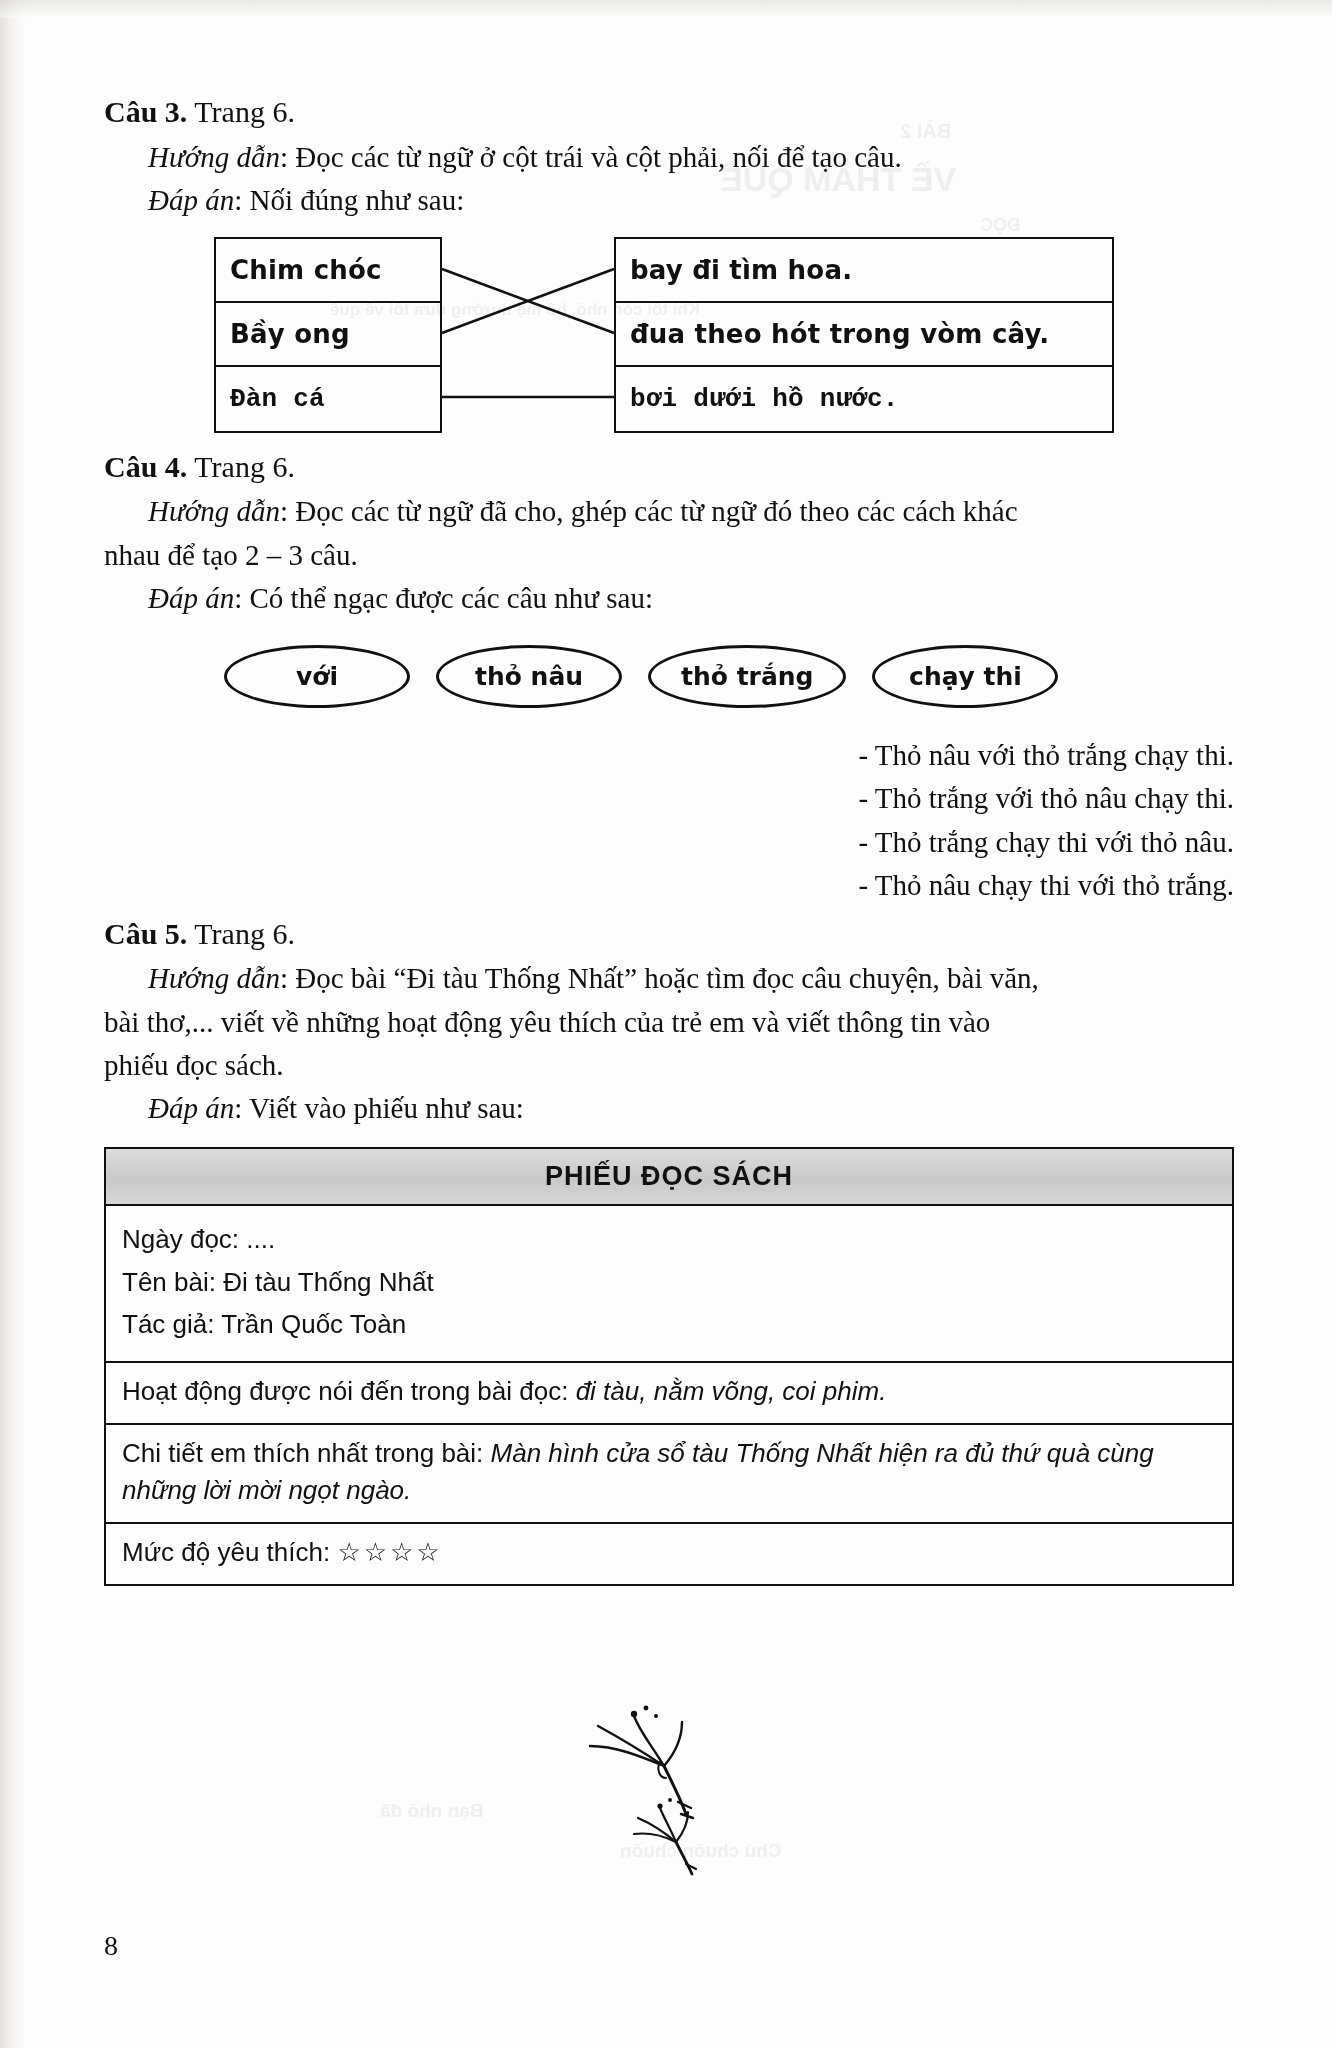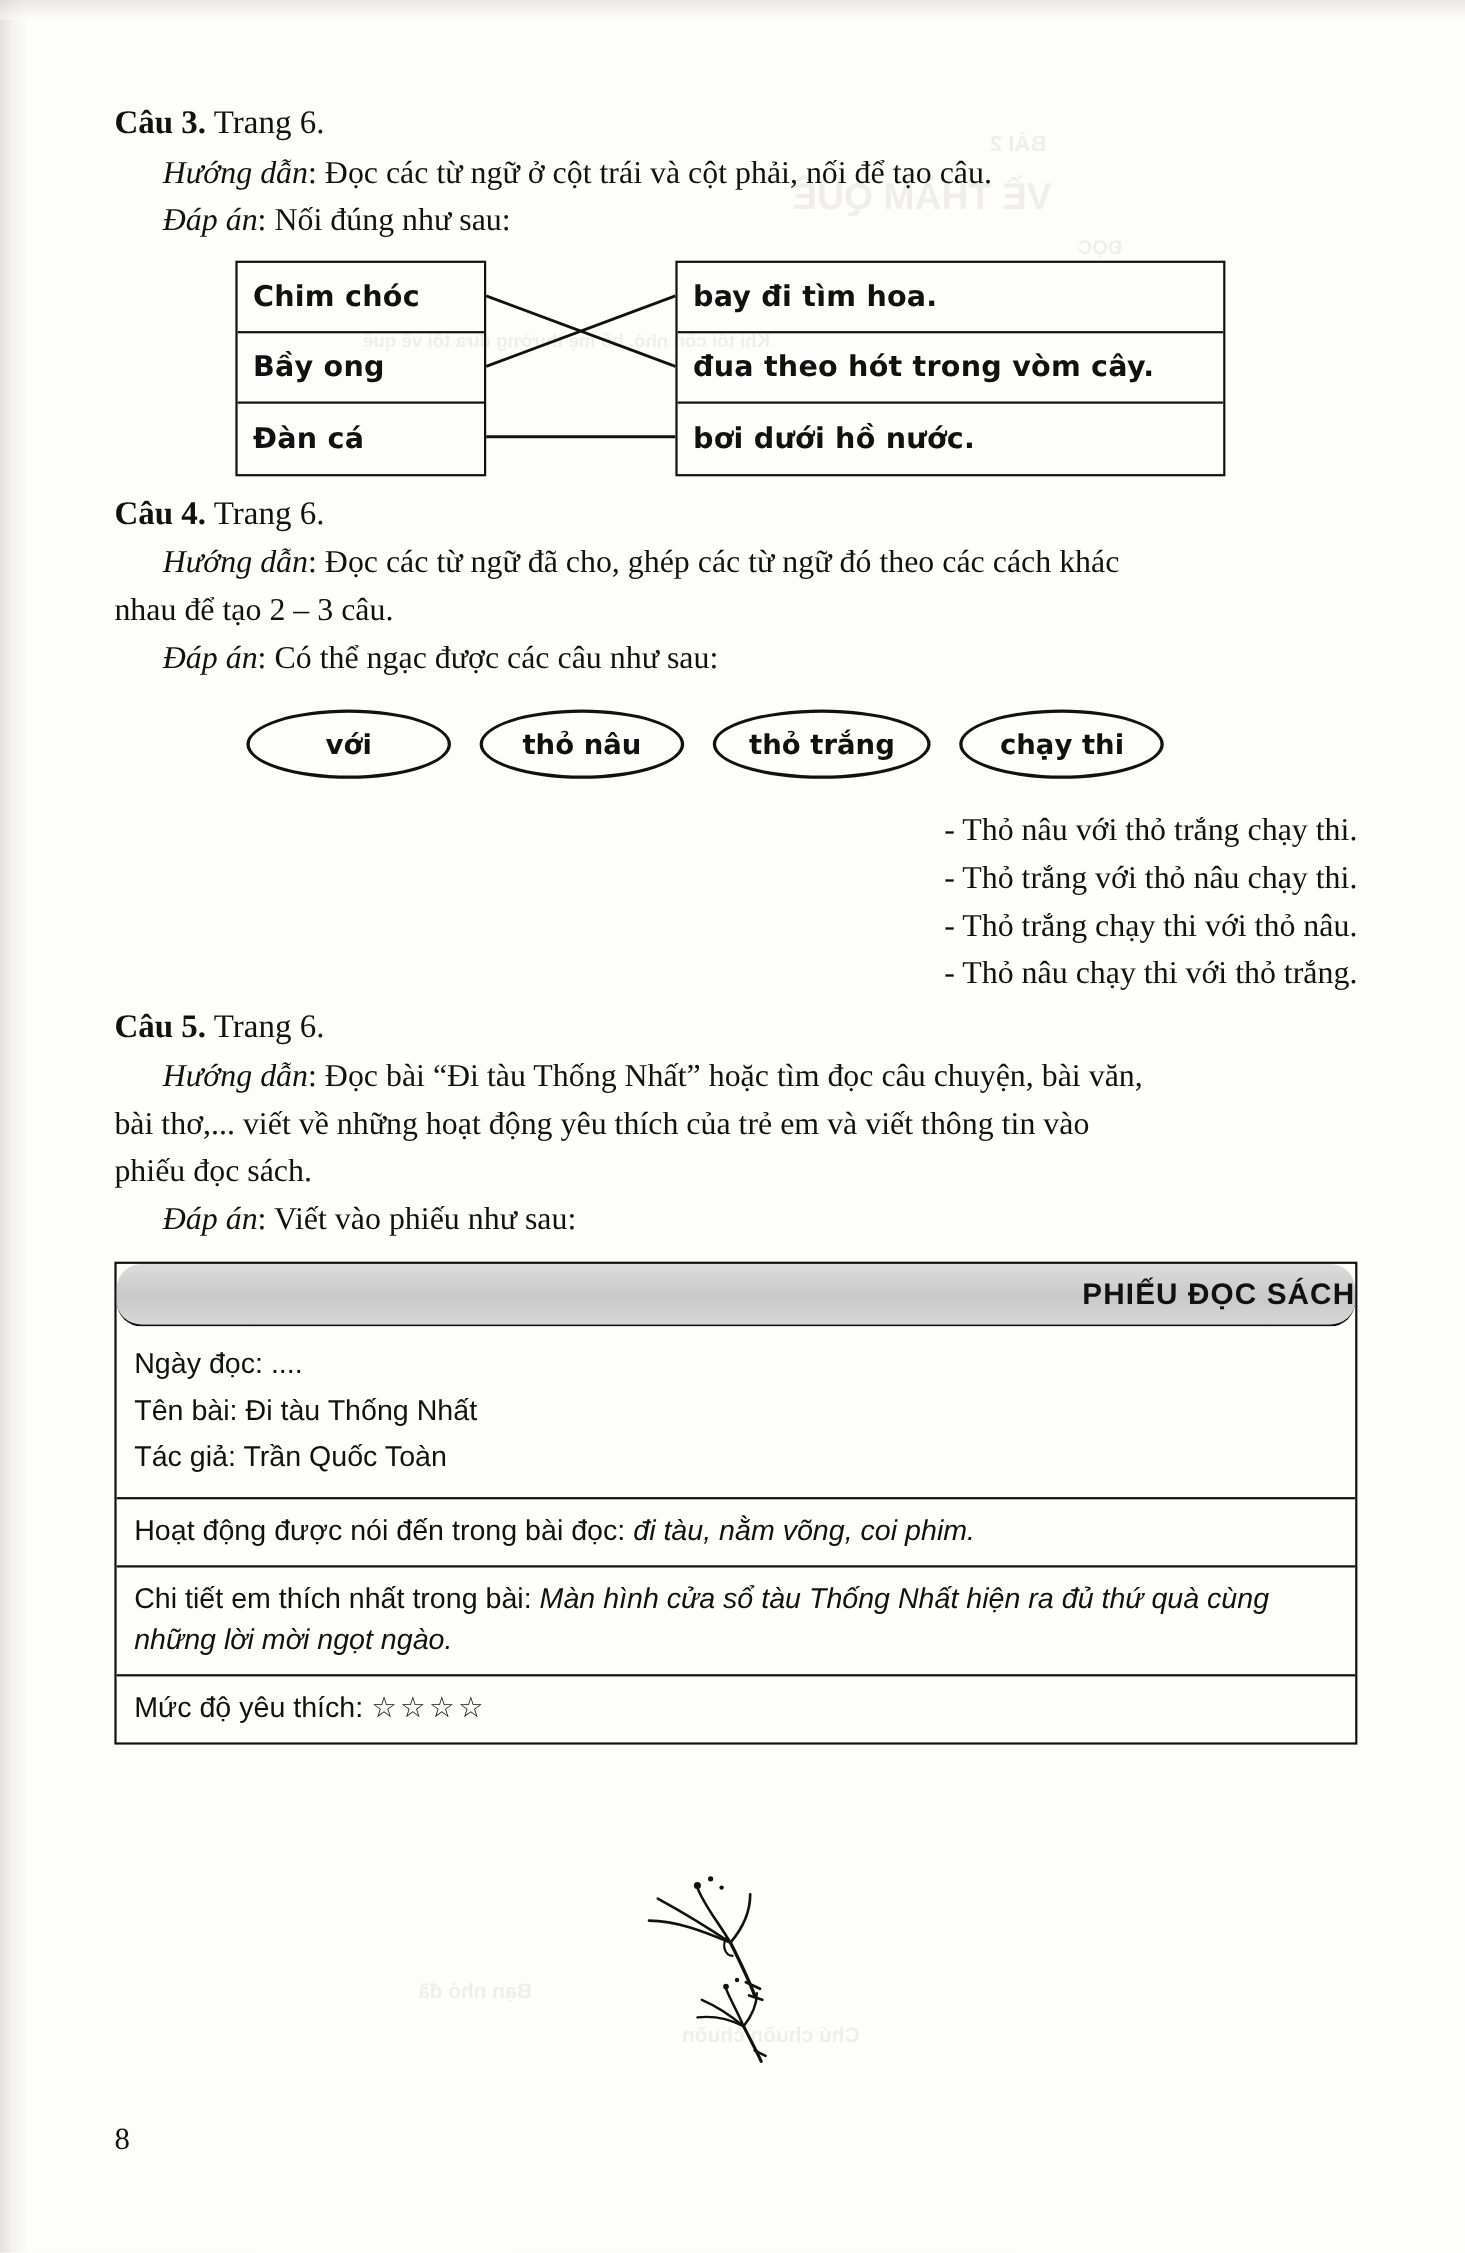--- a/index.html
+++ b/index.html
@@ -91,21 +91,21 @@
     padding-left: 14px;
     box-sizing: border-box;
     font-family: "DejaVu Sans", sans-serif;
     font-weight: bold;
     font-size: 26px;
     letter-spacing: .2px;
     border-bottom: 2.5px solid #111;
     white-space: nowrap;
     text-align: right;
   }
-  .match-cell:last-child { border-bottom: none; }
+  .match-cell:last-child { border-bottom: none; font-family: Liberation Mono, monospace; }
   .match-lines {
     position: absolute;
     left: 228px;
     top: 0;
     width: 172px;
     height: 192px;
     overflow: visible;
   }
 
   
@@ -140,26 +140,25 @@
   .card {
     margin: 18px 0 0 0;
     border: 2.5px solid #111;
     width: 1130px;
     box-sizing: border-box;
     font-family: "Liberation Sans", sans-serif;
   }
   .card-title {
     background: linear-gradient(to bottom, #dcdcdc 0%, #c9c9c9 55%, #d6d6d6 100%);
     border-bottom: 2.5px solid #111;
-    text-align: right;
+    text-align: center;
     font-weight: bold;
     font-size: 27px;
     letter-spacing: 1px;
     padding: 12px 0 12px 0;
-    border-radius: 23px;
   }
   .card-row {
     border-bottom: 2.5px solid #111;
     padding: 10px 16px 12px 16px;
     font-size: 26px;
     line-height: 1.45;
   }
   .card-row:last-child { border-bottom: none; }
   .card-row .line { margin: 5px 0; }
   .stars {

